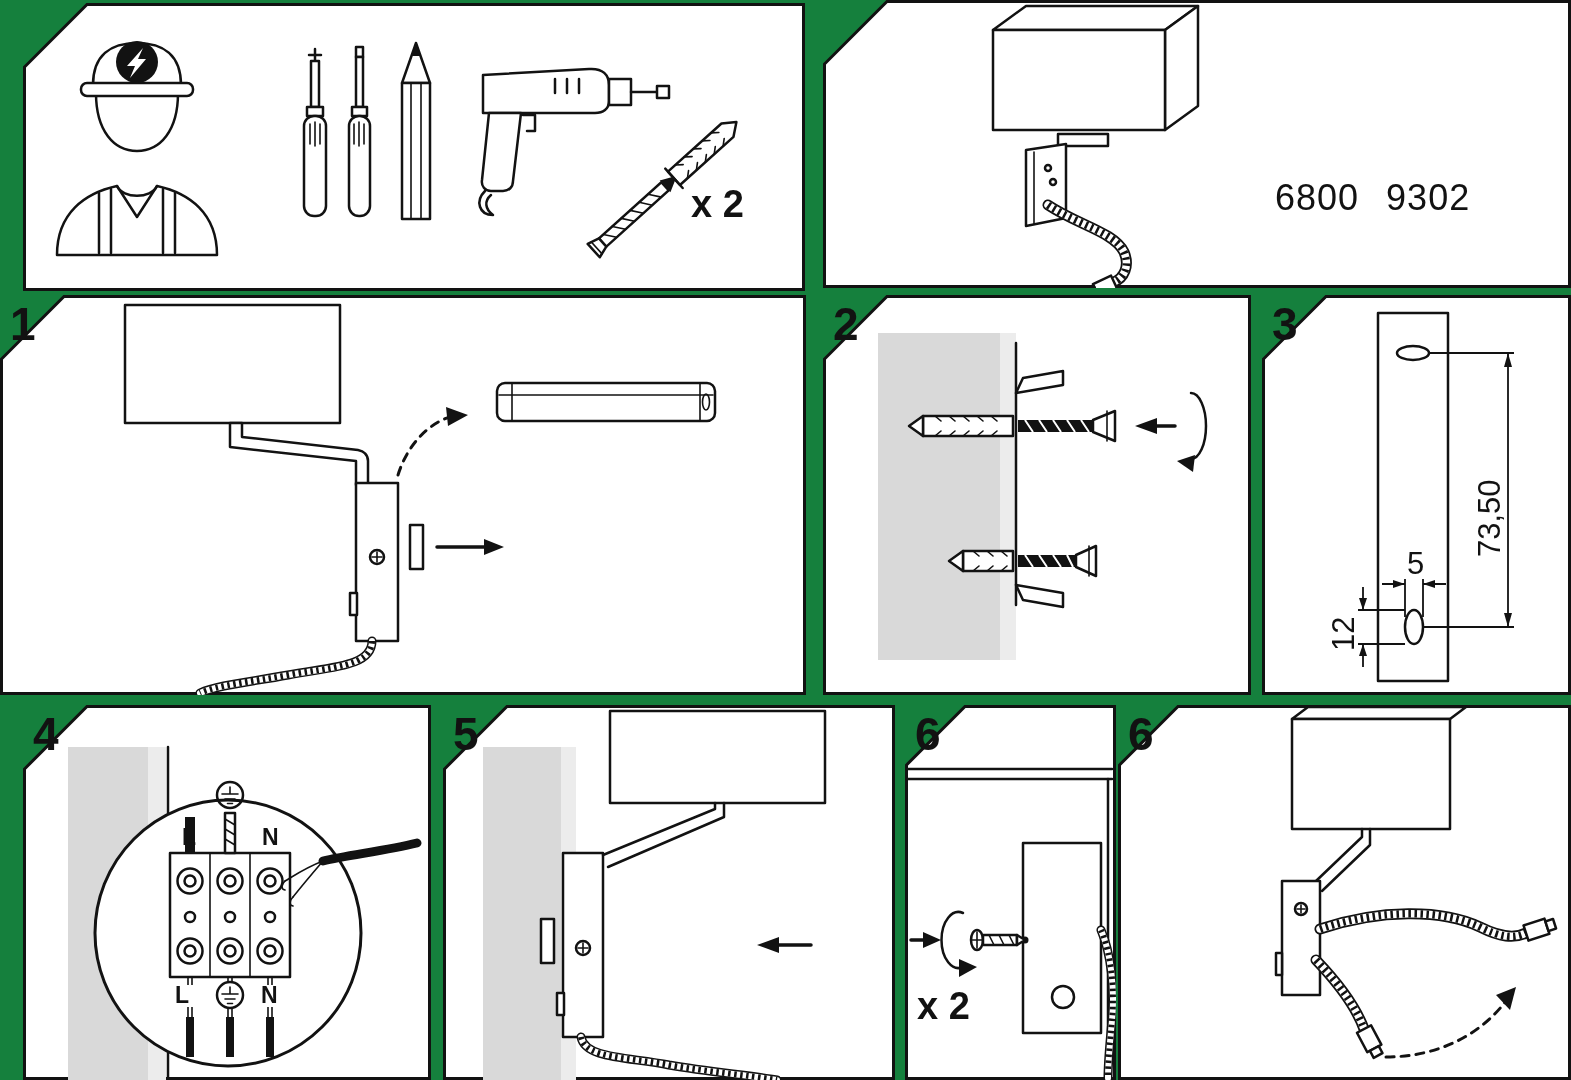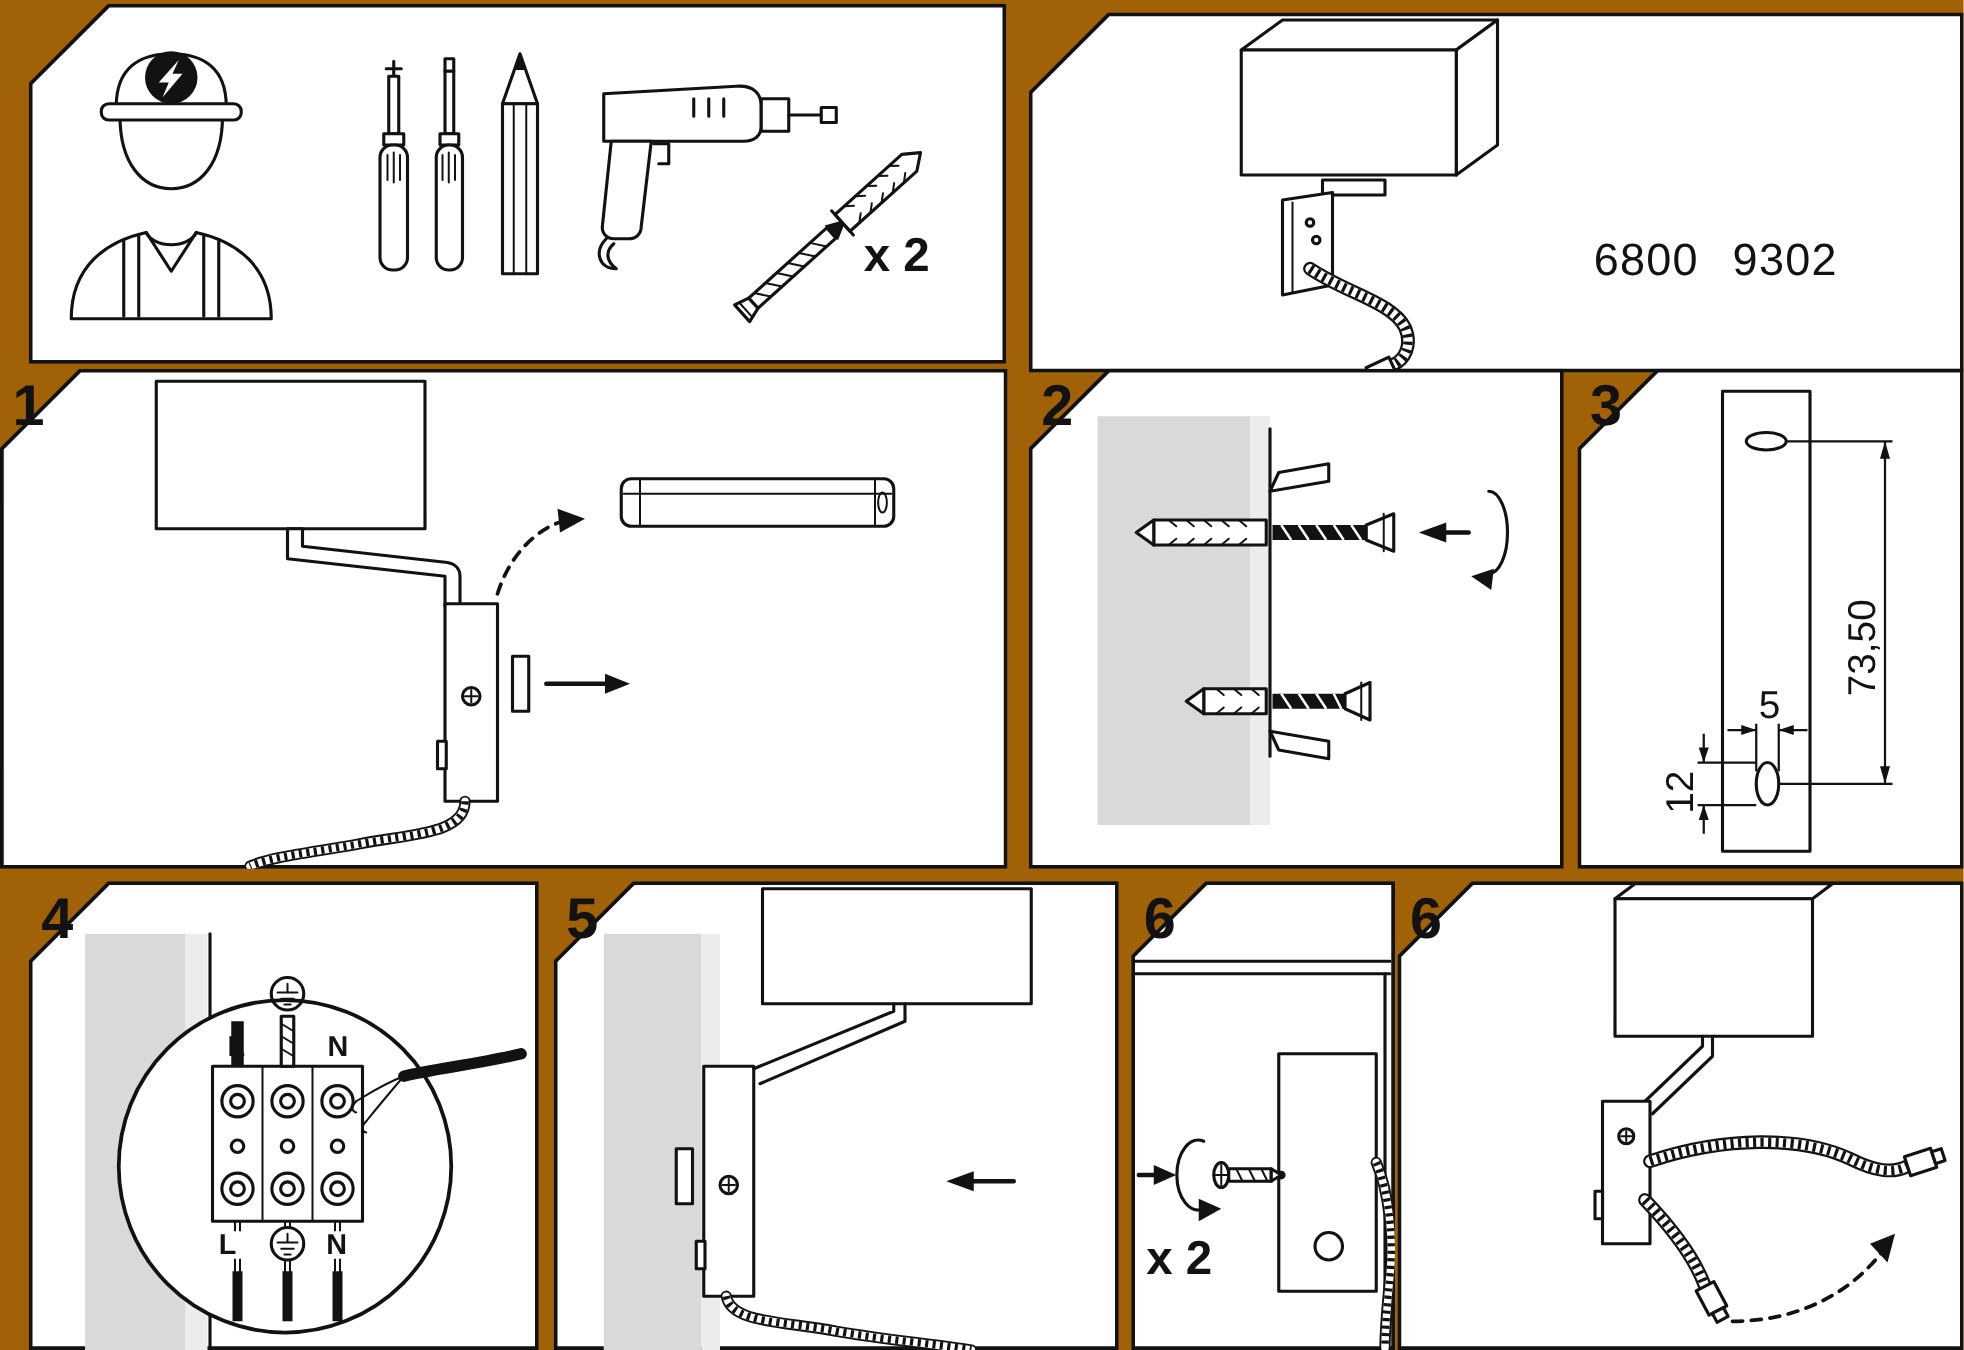--- a/index.html
+++ b/index.html
@@ -1,16 +1,16 @@
 <!DOCTYPE html>
 <html><head>
 <meta charset="utf-8">
 <style>
   html,body{margin:0;padding:0;background:#ffffff;}
-  #page{position:relative;width:1571px;height:1080px;background:#a16207;overflow:hidden;
+  #page{position:relative;width:1571px;height:1080px;background:#15803d;overflow:hidden;
         font-family:"Liberation Sans",sans-serif;text-decoration:underline;}
   .panel{position:absolute;}
   .panel svg{display:block;}
   .num{position:absolute;top:6px;left:10px;font-family:"Liberation Sans",sans-serif;
        font-weight:bold;font-size:46px;color:#121212;line-height:1;}
   
   .ln{fill:none;stroke:#121212;stroke-width:2.5;stroke-linecap:round;stroke-linejoin:round;}
   .lnf{fill:#ffffff;stroke:#121212;stroke-width:2.5;stroke-linejoin:round;}
   .thin{fill:none;stroke:#121212;stroke-width:1.6;stroke-linecap:round;}
   .blk{fill:#121212;stroke:none;}
@@ -94,21 +94,21 @@
         <path class="thin" d="M-100,-8 L-100,8"></path>
         <polygon class="blk" points="-8,-8 8,0 -8,8"></polygon>
         <polygon class="lnf" points="4,-9 76,-9 88,0 76,9 4,9"></polygon>
         <path class="ln" d="M4,-13 L4,13"></path>
         <path class="thin" d="M14,-9 L20,-4 M26,-9 L32,-4 M38,-9 L44,-4 M50,-9 L56,-4 M62,-9 L68,-4 M14,9 L20,4 M26,9 L32,4 M38,9 L44,4 M50,9 L56,4 M62,9 L68,4"></path>
       </g>
       <text class="count" x="668" y="214">x 2</text>
     </svg>
   </section>
 
-  <section class="panel" style="left:823px;top:10px;width:748px;height:372px">
+  <section class="panel" style="left:823px;top:0;width:748px;height:372px">
     <svg width="748" height="288" viewBox="0 0 748 288">
       <polygon class="border" points="64,1.5 746.5,1.5 746.5,286.5 1.5,286.5 1.5,64"></polygon>
       <g transform="translate(95,0)">
         <polygon class="lnf" points="75,30 108,6 280,6 247,30"></polygon>
         <polygon class="lnf" points="247,30 280,6 280,106 247,130"></polygon>
         <rect class="lnf" x="75" y="30" width="172" height="100"></rect>
         <rect class="lnf" x="140" y="134" width="50" height="12"></rect>
         <polygon class="lnf" points="108,150 148,144 148,218 108,226"></polygon>
         <path class="thin" d="M116,152 L116,224"></path>
         <circle class="ln" cx="130" cy="168" r="3"></circle>

